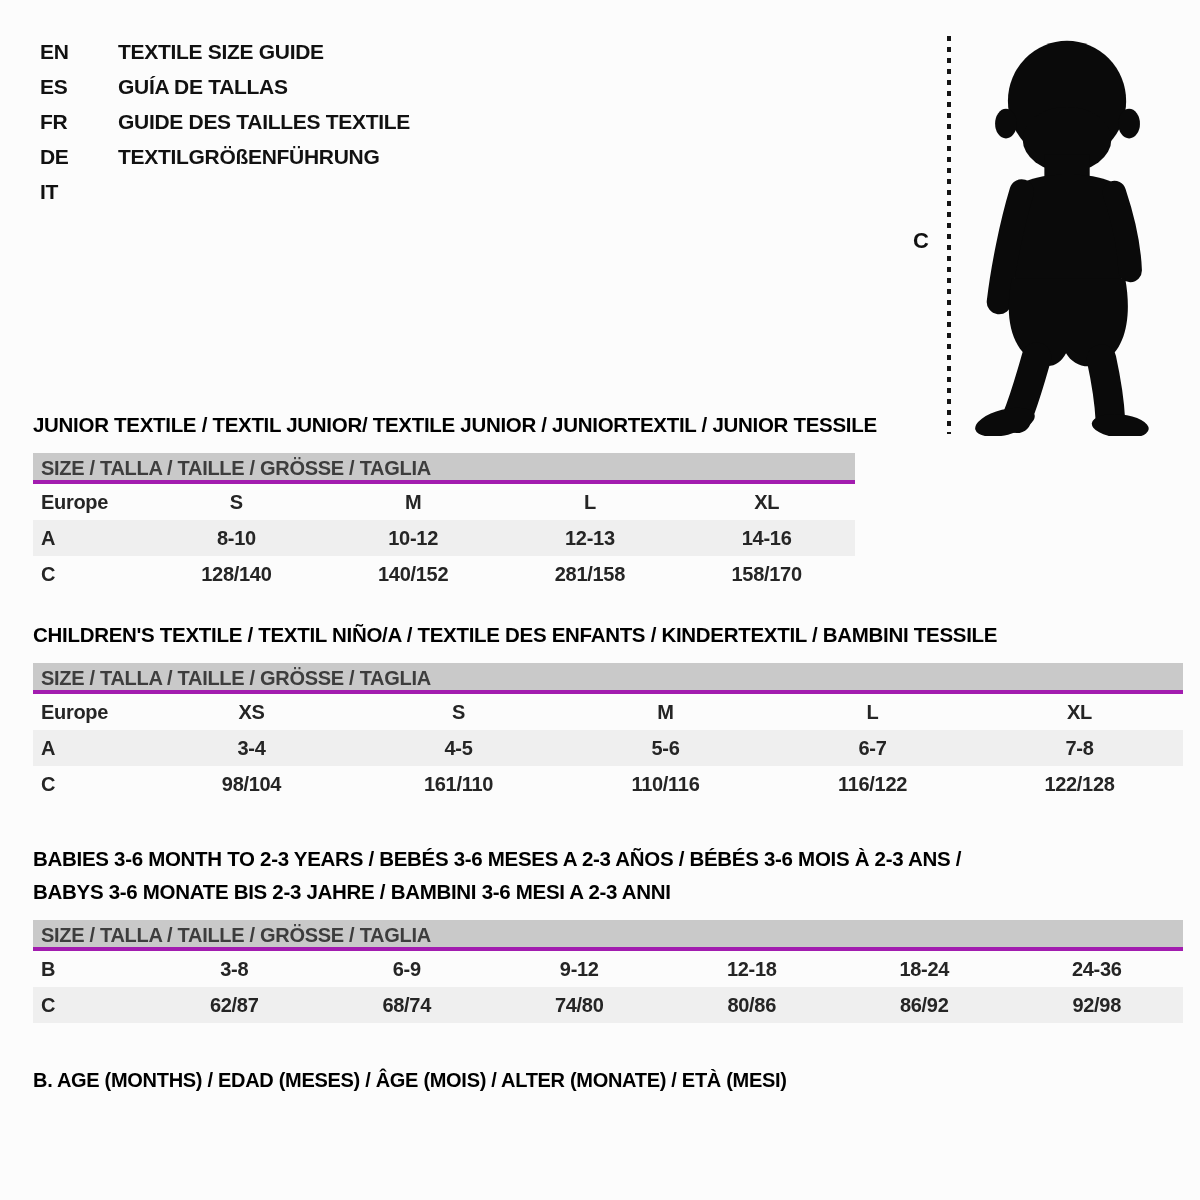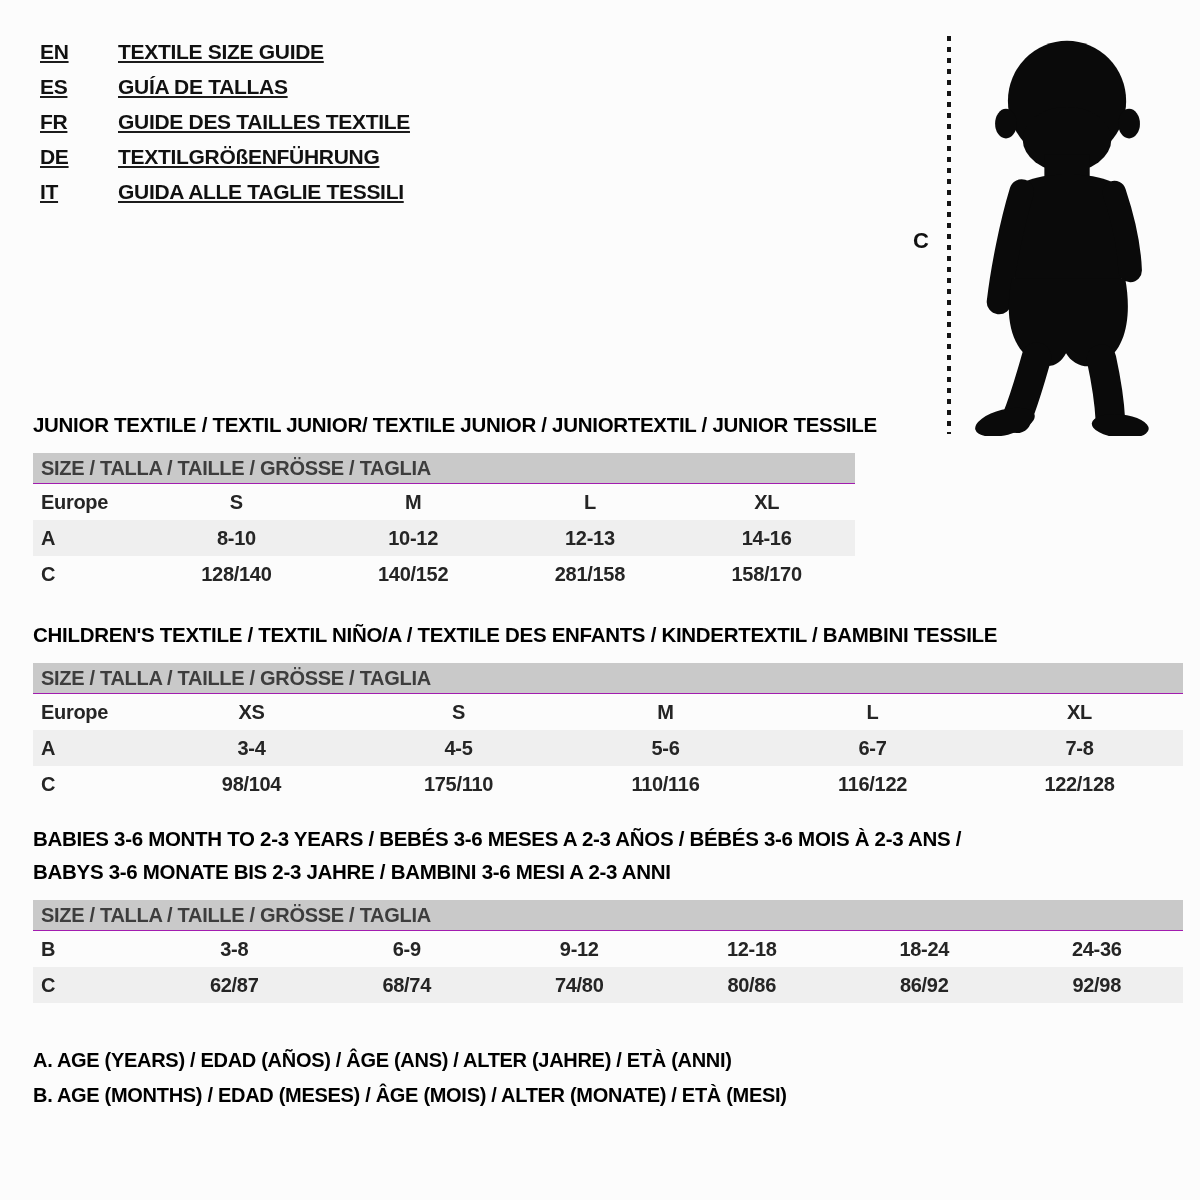--- a/index.html
+++ b/index.html
@@ -9,44 +9,44 @@
     width:1200px; height:1200px;
     background:#fcfcfc;
     font-family:"Liberation Sans", sans-serif;
     font-weight:bold;
     color:#1c1c1c;
     overflow:hidden;
     letter-spacing:-0.3px;
   }
   
   .top { display:flex; padding:30px 15px 0 40px; height:408px; }
-  .languages { padding-top:4px;text-decoration:underline; }
+  .languages { padding-top:4px; }
   .lang-row { display:flex; font-size:21px; line-height:35px; color:#111; }
   .lang-code { width:78px; }
   .figure { margin-left:auto; position:relative; width:292px; height:408px; }
   .c-label { position:absolute; left:20px; top:198px; font-size:22px; color:#111; }
   .dash-line {
     position:absolute; left:54px; top:6px; height:398px; width:4px;
     background:repeating-linear-gradient(to bottom, #151515 0 5px, transparent 5px 11px);
   }
   .toddler-svg { position:absolute; right:2px; top:2px; width:228px; height:404px; }
   
   .size-section { margin-left:33px; }
   .section-title { font-size:20.5px; line-height:33px; color:#000; margin-bottom:12px; }
   .section-title .line { white-space:nowrap; }
   #section-junior   { }
   #section-children { margin-top:26px; }
-  #section-babies   { margin-top:20px; }
+  #section-babies   { margin-top:40px; }
   #section-junior   .size-table { width:822px; }
   #section-children .size-table { width:1150px; }
   #section-babies   .size-table { width:1150px; }
   .size-bar {
     background:#c9c9c9; color:#3d3d3d;
     font-size:20px; height:31px; line-height:31px;
-    padding-left:8px; border-bottom:1px solid #a21caf;
+    padding-left:8px; border-bottom:4px solid #a21caf;
   }
   .trow { display:flex; align-items:center; height:36px; font-size:20px; color:#252525;justify-content:center; }
   .trow.shaded { background:#efefef; }
   .trow .rlabel { width:115px; padding-left:8px; }
   .trow .cell { flex:1; text-align:center; }
   
   .legend { margin:40px 0 0 33px; font-size:20px; line-height:35px; color:#000; }
 </style>
 </head>
 <body>
@@ -66,21 +66,20 @@
         <div class="lang-row">
           <span class="lang-code">FR</span>
           <span class="lang-label">GUIDE DES TAILLES TEXTILE</span>
         </div>
         <div class="lang-row">
           <span class="lang-code">DE</span>
           <span class="lang-label">TEXTILGRÖßENFÜHRUNG</span>
         </div>
         <div class="lang-row">
           <span class="lang-code">IT</span>
-          <span class="lang-label">GUIDA ALLE TAGLIE TESSILI</span>
         </div>
       </div>
 
     <div class="figure">
       <span class="c-label">C</span>
       <div class="dash-line"></div>
       <svg class="toddler-svg" viewBox="0 0 230 410" xmlns="http://www.w3.org/2000/svg" aria-hidden="true">
         <g fill="#0a0a0a">
           <ellipse cx="113" cy="70" rx="60" ry="61"></ellipse>
           <ellipse cx="113" cy="109" rx="45" ry="33"></ellipse>
@@ -148,21 +147,21 @@
           <span class="rlabel">A</span>
           <span class="cell">3-4</span>
           <span class="cell">4-5</span>
           <span class="cell">5-6</span>
           <span class="cell">6-7</span>
           <span class="cell">7-8</span>
         </div>
         <div class="trow">
           <span class="rlabel">C</span>
           <span class="cell">98/104</span>
-          <span class="cell">175/110</span>
+          <span class="cell">161/110</span>
           <span class="cell">110/116</span>
           <span class="cell">116/122</span>
           <span class="cell">122/128</span>
         </div>
       </div>
   </section>
 
   <section class="size-section" id="section-babies">
     <div class="section-title">
         <div class="line">BABIES 3-6 MONTH TO 2-3 YEARS / BEBÉS 3-6 MESES A 2-3 AÑOS / BÉBÉS 3-6 MOIS À 2-3 ANS /</div>
@@ -185,17 +184,16 @@
           <span class="cell">68/74</span>
           <span class="cell">74/80</span>
           <span class="cell">80/86</span>
           <span class="cell">86/92</span>
           <span class="cell">92/98</span>
         </div>
       </div>
   </section>
 
   <div class="legend">
-      <div class="line">A. AGE (YEARS) / EDAD (AÑOS) / ÂGE (ANS) / ALTER (JAHRE) / ETÀ (ANNI)</div>
       <div class="line">B. AGE (MONTHS) / EDAD (MESES) / ÂGE (MOIS) / ALTER (MONATE) / ETÀ (MESI)</div>
     </div>
 
 </div>
 
 </body></html>

